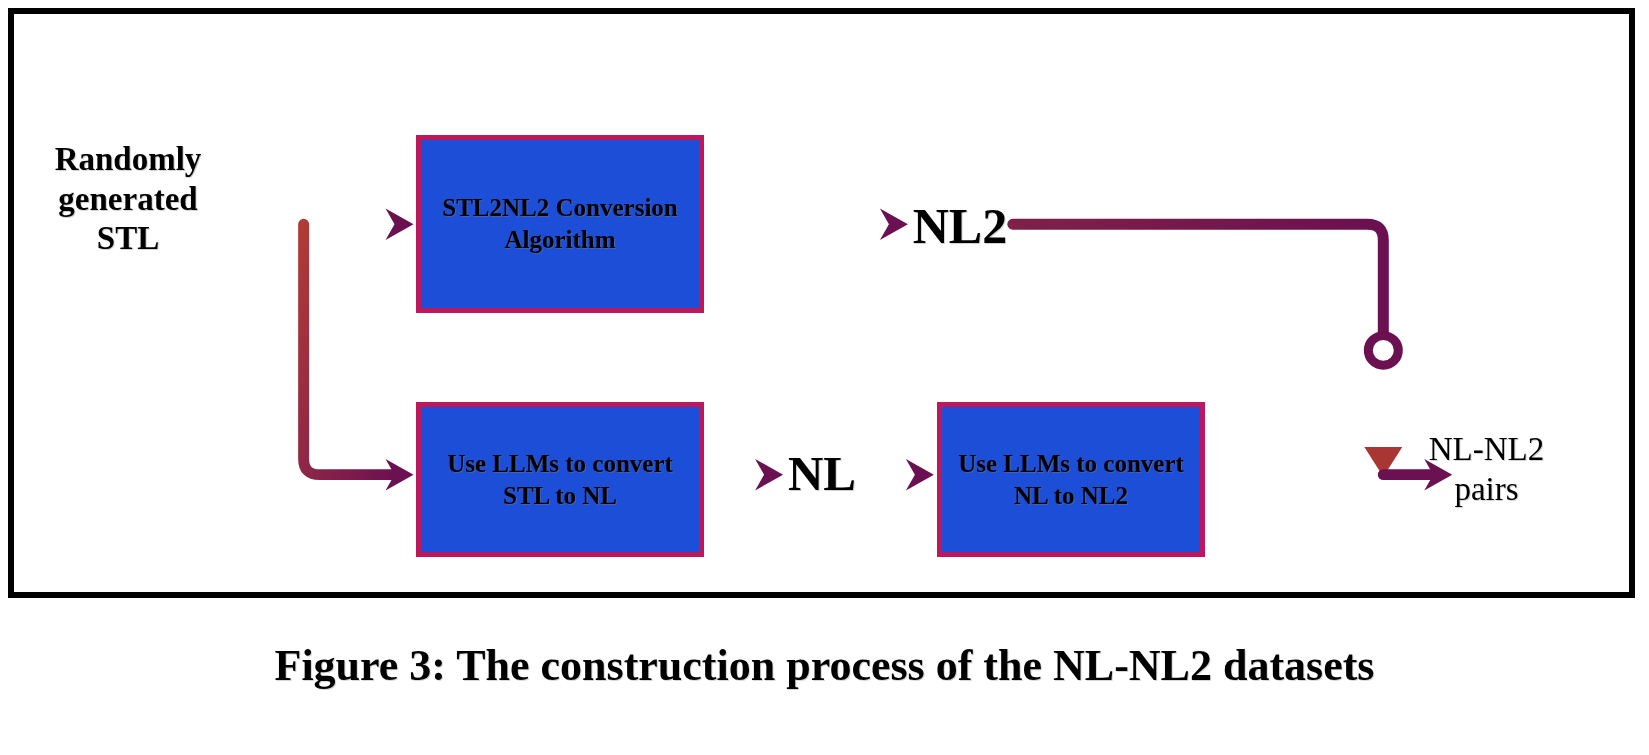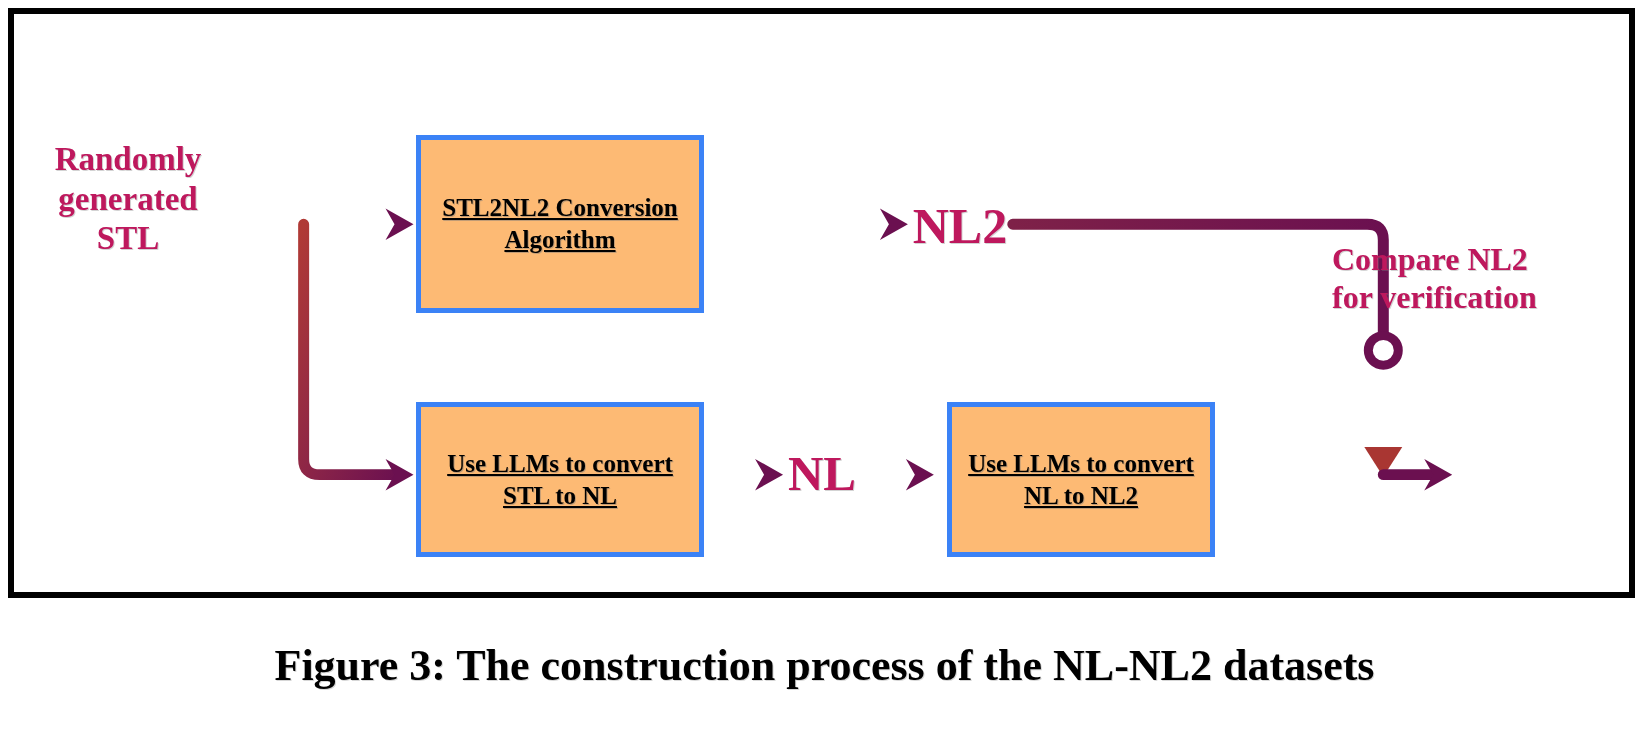--- a/index.html
+++ b/index.html
@@ -63,32 +63,31 @@
     left: 0;
     top: 0;
     width: 100%;
     height: 100%;
     pointer-events: none;
   }
 
   
   .proc-box {
     position: absolute;
-    background: #fdba74;
-    border: 5px solid #3b82f6;
+    background: #1d4ed8;
+    border: 5px solid #be185d;
     box-sizing: border-box;
     display: flex;
     align-items: center;
     justify-content: center;
     text-align: center;
     color: #000000;
     font-weight: bold;
     line-height: 1.28;
     text-shadow: 1px 1px 0 rgba(120,120,120,0.45);
-    text-decoration: underline;
   }
   #box-stl2nl2 {
     left: 402px;
     top: 35px;
     width: 288px;
     height: 178px;
     font-size: 25px;
   }
   #box-stl-to-nl {
     left: 402px;
@@ -97,27 +96,26 @@
     height: 155px;
     font-size: 25px;
     justify-content: center;
   }
   #box-nl-to-nl2 {
     left: 923px;
     top: 302px;
     width: 268px;
     height: 155px;
     font-size: 25px;
-    margin-left: 10px;
   }
 
   
   .free-label {
     position: absolute;
-    color: #be185d;
+    color: #000000;
     text-align: center;
     line-height: 1.2;
     text-shadow: 1px 1px 0 rgba(130,130,130,0.35);
   }
   #label-random-stl {
     left: 14px;
     top: 40px;
     width: 200px;
     font-size: 33px;
     font-weight: bold;
@@ -234,22 +232,22 @@
         <path d="M 1412 364 L 1440 380 L 1412 396 L 1421 380 Z" fill="#6B1050"></path>
       </g>
     </svg>
 
     <div class="free-label" id="label-random-stl">Randomly generated STL</div>
 
     <div class="free-label" id="label-nl2">NL2</div>
 
     <div class="free-label" id="label-nl">NL</div>
 
-    <div class="free-label" id="label-compare">Compare NL2 for verification</div>
-
+
+    <div class="free-label" id="label-pairs">NL-NL2 pairs</div>
 
     <div class="proc-box" id="box-stl2nl2">
       <span>STL2NL2 Conversion Algorithm</span>
     </div>
 
     <div class="proc-box" id="box-stl-to-nl">
       <span>Use LLMs to convert STL to NL</span>
     </div>
 
     <div class="proc-box" id="box-nl-to-nl2">

